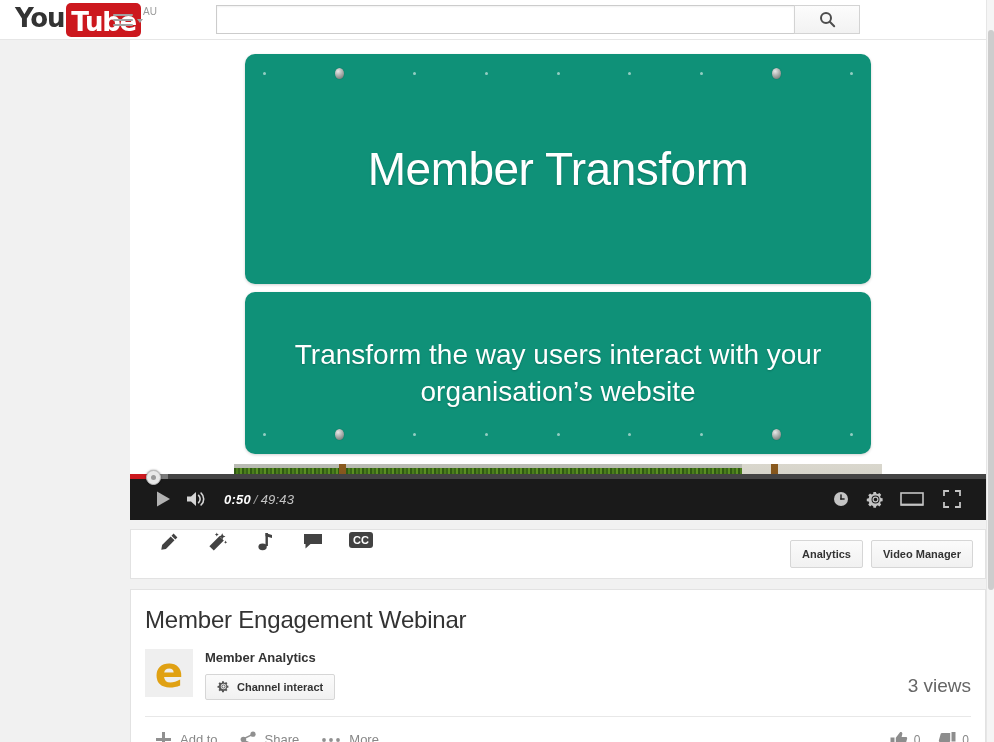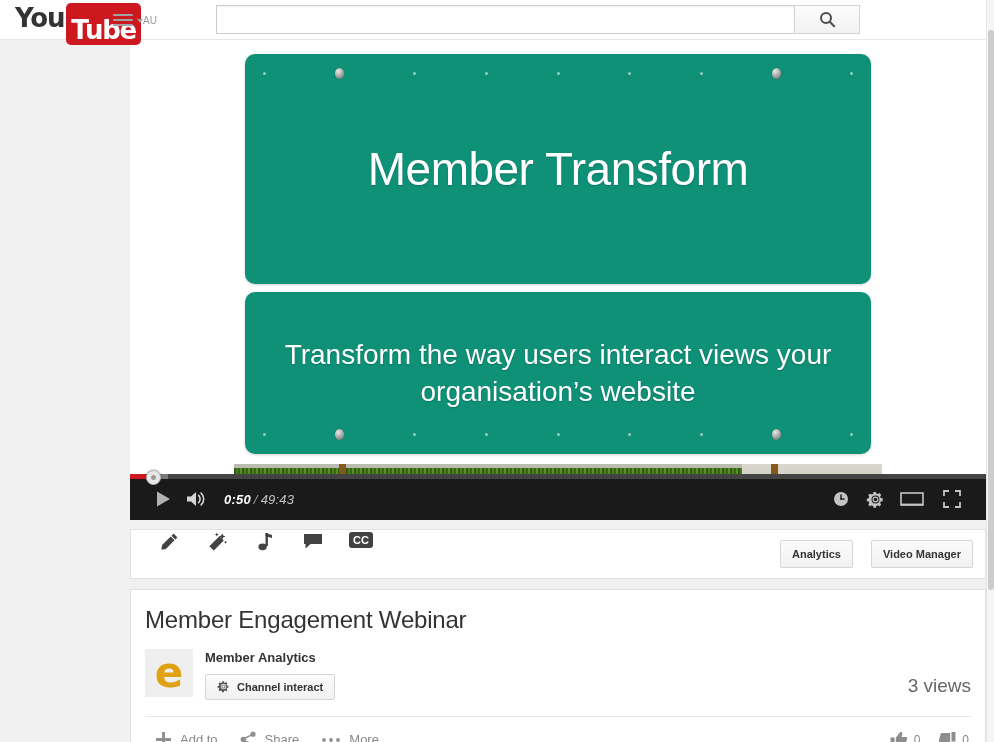--- a/index.html
+++ b/index.html
@@ -47,38 +47,38 @@
     font-weight: bold;
     font-size: 26px;
     line-height: 30px;
     letter-spacing: -1.2px;
     color: #333333;
   }
   .logo-tube-box {
     background: #cc181e;
     border-radius: 5px;
     margin-left: 2px;
-    padding: 12px 5px 0 5px;
+    padding: 4px 5px 0 5px;
     height: 30px;
     display: flex;
     align-items: center;
   }
   .logo-tube {
     font-family: "DejaVu Sans", sans-serif;
     font-weight: bold;
     font-size: 26px;
     line-height: 28px;
     letter-spacing: -1.2px;
     color: #ffffff;
   }
   .logo-cc {
     font-size: 10px;
     color: #999999;
     margin-left: 2px;
-    margin-top: 12px;
+    margin-top: 3px;
     font-family: "Liberation Sans", sans-serif;
   }
 
   .guide-btn {
     position: absolute;
     left: 113px; top: 8px;
     width: 36px; height: 24px;
     cursor: pointer;
     display: flex;
     align-items: center;
@@ -338,21 +338,21 @@
   }
   .edit-icon-btn {
     width: 48px; height: 46px;
     display: flex; justify-content: center;
     cursor: pointer;
   }
   .edit-actions {
     position: absolute;
     right: 12px;
     display: flex;
-    gap: 18px;
+    gap: 8px;
   }
   .btn-std {
     height: 28px;
     padding: 0 11px;
     font-size: 11px;
     font-weight: bold;
     color: #333333;
     background: linear-gradient(#fbfbfb, #f1f1f1);
     border: 1px solid #d6d6d6;
     border-radius: 2px;
@@ -527,21 +527,21 @@
               <span class="bolt-sm"></span>
               <span class="bolt-sm"></span>
             <span class="bolt-sm"></span>
               <span class="bolt-lg"></span>
               <span class="bolt-sm"></span>
           </div>
           <div class="sign-text-1">Member Transform</div>
         </div>
 
         <div class="sign" id="sign-bottom">
-          <div class="sign-text-2">Transform the way users interact views your organisation’s website</div>
+          <div class="sign-text-2">Transform the way users interact with your organisation’s website</div>
           <div class="bolts" style="bottom:14px;">
             <span class="bolt-sm"></span>
               <span class="bolt-lg"></span>
               <span class="bolt-sm"></span>
             <span class="bolt-sm"></span>
               <span class="bolt-sm"></span>
               <span class="bolt-sm"></span>
             <span class="bolt-sm"></span>
               <span class="bolt-lg"></span>
               <span class="bolt-sm"></span>

